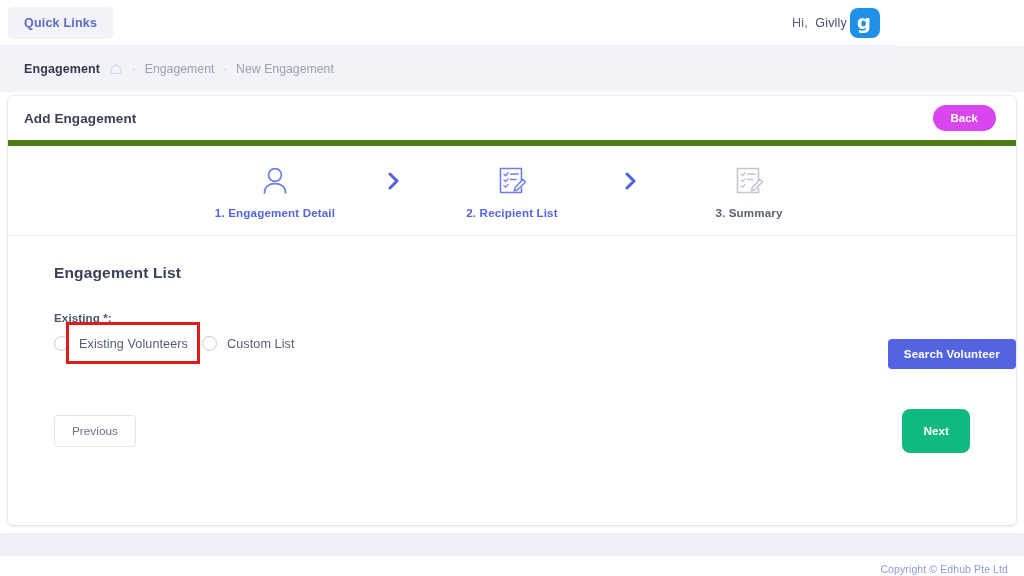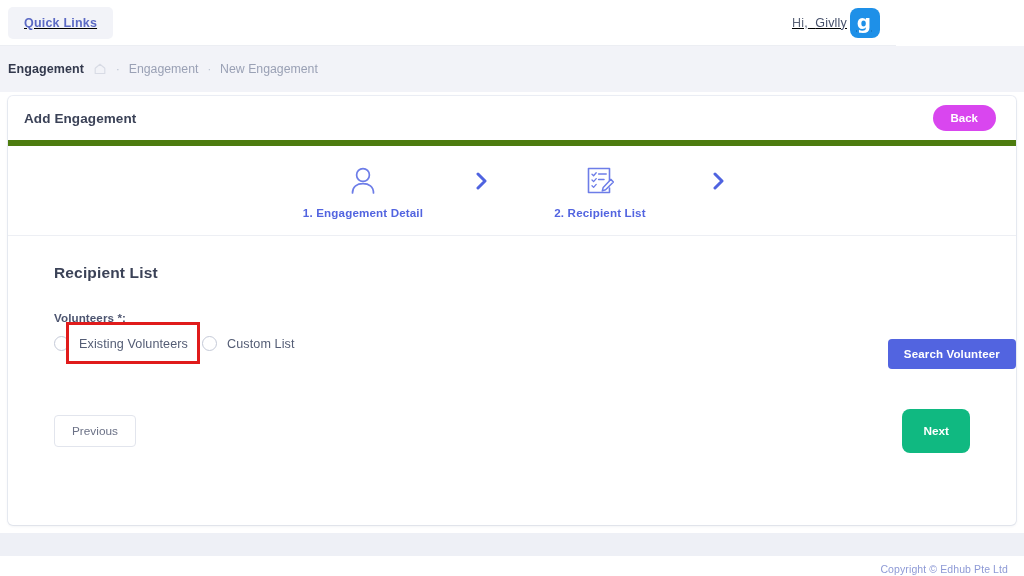--- a/index.html
+++ b/index.html
@@ -11,21 +11,20 @@
   }
   .page { position: relative; width: 1024px; height: 576px; background:#fff; }
 
   
   .topbar {
     position: absolute; left:0; top:0; width:896px; height:46px;
     background:#ffffff;
     border-bottom:1px solid #eceef3;
     display:flex; align-items:center; justify-content:space-between;
     padding: 0 16px 0 8px;
-    text-decoration: underline;
   }
   .quick-links {
     background:#f2f3f8;
     color:#5c6ac4;
     font-size:12.5px;
     font-weight:700;
     letter-spacing:.2px;
     padding:9px 16px;
     border-radius:5px;
     border:none;
@@ -50,21 +49,21 @@
   .logo .arrow {
     position:absolute; right:3px; bottom:2px;
     width:0; height:0;
   }
 
   
   .crumbbar {
     position:absolute; left:0; top:46px; width:1024px; height:46px;
     background:#f2f3f8;
     display:flex; align-items:center; gap:9px;
-    padding-left:8px;
+    padding-left:24px;
   }
   .crumb-title { font-size:12.5px; font-weight:700; color:#33394d; letter-spacing:.1px; }
   .home-icon { display:inline-flex; width:14px; height:14px; align-items:center; justify-content:center; opacity:.55; }
   .crumb-sep { color:#b9bfcf; font-size:11px; }
   .crumb { font-size:12.3px; color:#9aa1b5; }
 
   
   .card {
     position:absolute; left:8px; top:96px; width:1008px; height:429px;
     background:#ffffff;
@@ -233,26 +232,40 @@
         </span>
         <span class="lbl">2. Recipient List</span>
       </div>
 
       <div class="chev">
         <svg width="13" height="18" viewBox="0 0 13 18">
           <path d="M3 2 L10 9 L3 16" fill="none" stroke="#4f63e0" stroke-width="3" stroke-linecap="round" stroke-linejoin="round"></path>
         </svg>
       </div>
 
+      <div class="step inactive">
+        <span class="ico">
+          <svg width="34" height="34" viewBox="0 0 34 34">
+            <path d="M5.5 4.5 H26.5 V17 M26.5 24 V28.5 H5.5 V4.5" fill="none" stroke="#c2c6d2" stroke-width="1.6" stroke-linecap="round" stroke-linejoin="round"></path>
+            <path d="M9 10.2 L10.6 11.8 L13.2 8.8" fill="none" stroke="#c2c6d2" stroke-width="1.3" stroke-linecap="round" stroke-linejoin="round"></path>
+            <path d="M9 16 L10.6 17.6 L13.2 14.6" fill="none" stroke="#c2c6d2" stroke-width="1.3" stroke-linecap="round" stroke-linejoin="round"></path>
+            <path d="M9 21.8 L10.6 23.4 L13.2 20.4" fill="none" stroke="#c2c6d2" stroke-width="1.3" stroke-linecap="round" stroke-linejoin="round"></path>
+            <path d="M15.6 9.9 H23.2" stroke="#c2c6d2" stroke-width="1.5" stroke-linecap="round"></path>
+            <path d="M15.6 15.4 H21" stroke="#c2c6d2" stroke-width="1.5" stroke-linecap="round"></path>
+            <path d="M27.8 15.4 L30.4 18 L22.6 25.8 L19.3 26.9 L20.2 23.4 Z" fill="#fff" stroke="#c2c6d2" stroke-width="1.5" stroke-linejoin="round"></path>
+          </svg>
+        </span>
+        <span class="lbl">3. Summary</span>
+      </div>
 
     </div>
 
     <div class="body">
-      <div class="sect-title">Recipient List</div>
-      <div class="field-label">Volunteers *:</div>
+      <div class="sect-title">Engagement List</div>
+      <div class="field-label">Existing *:</div>
 
       <div class="radio-row">
         <label class="radio-opt first">
           <span class="radio-dot"></span>
           <span class="radio-txt">Existing Volunteers</span>
         </label>
 
         <label class="radio-opt second">
           <span class="radio-dot"></span>
           <span class="radio-txt">Custom List</span>

